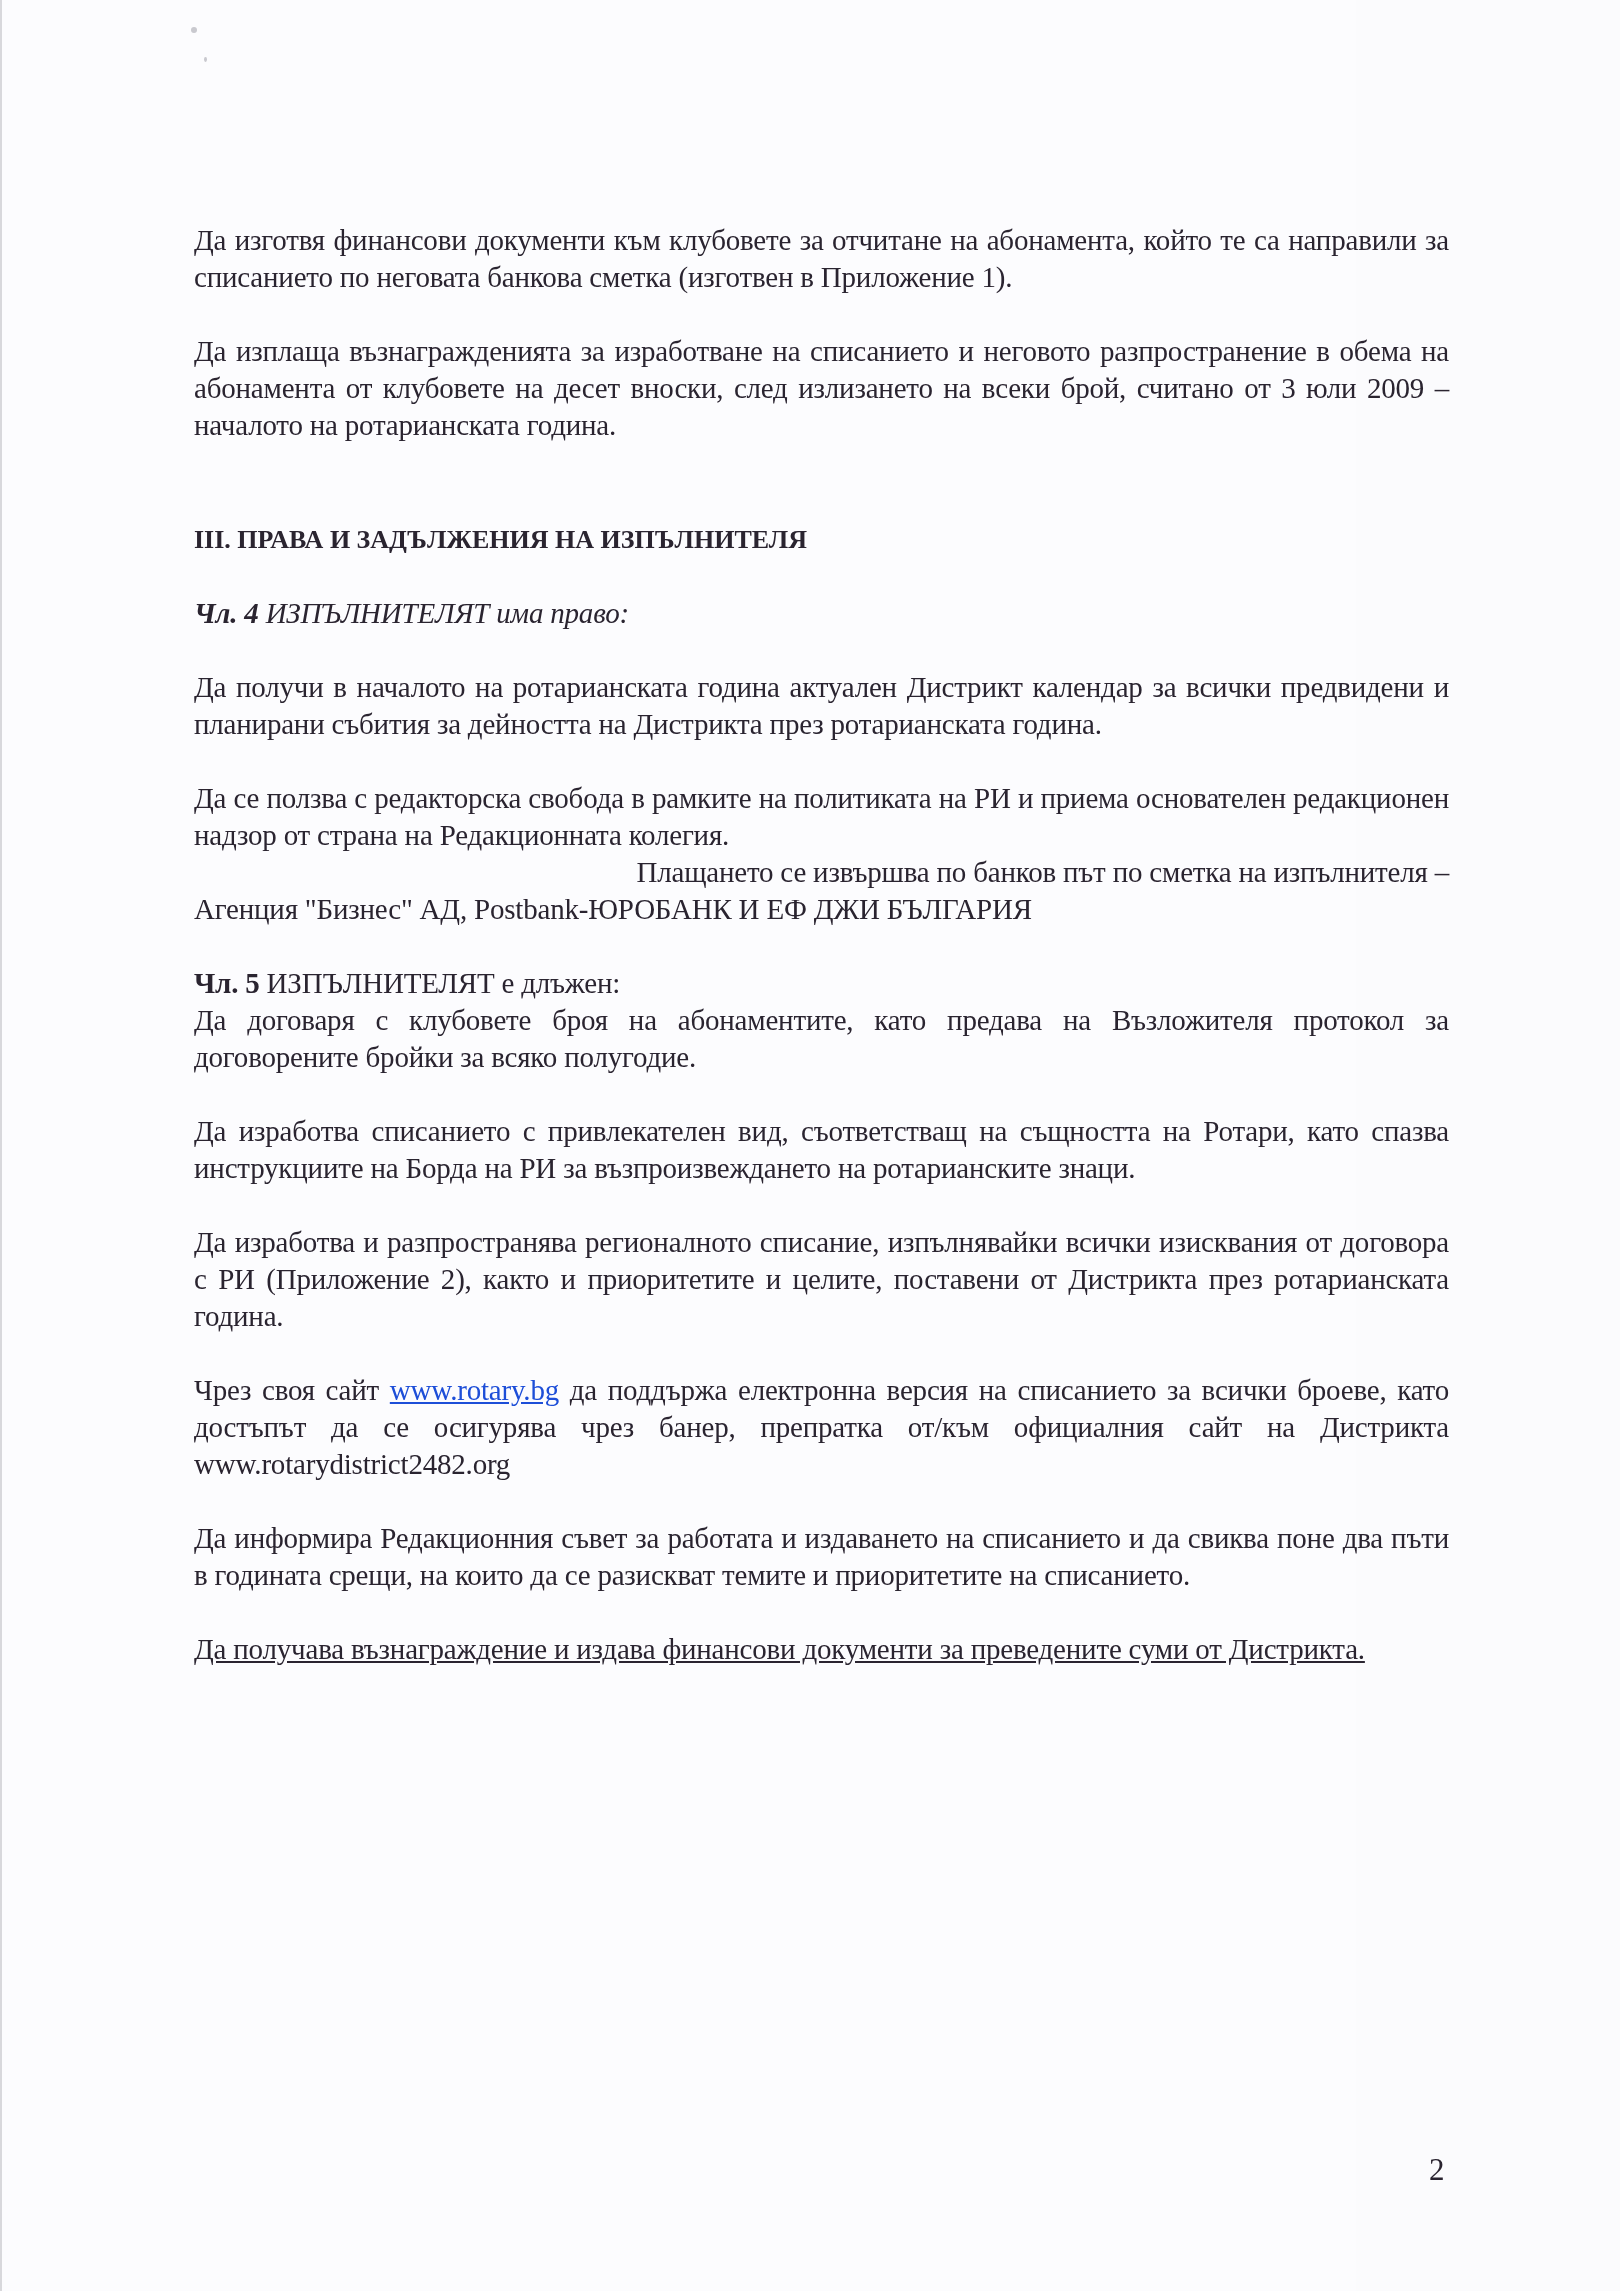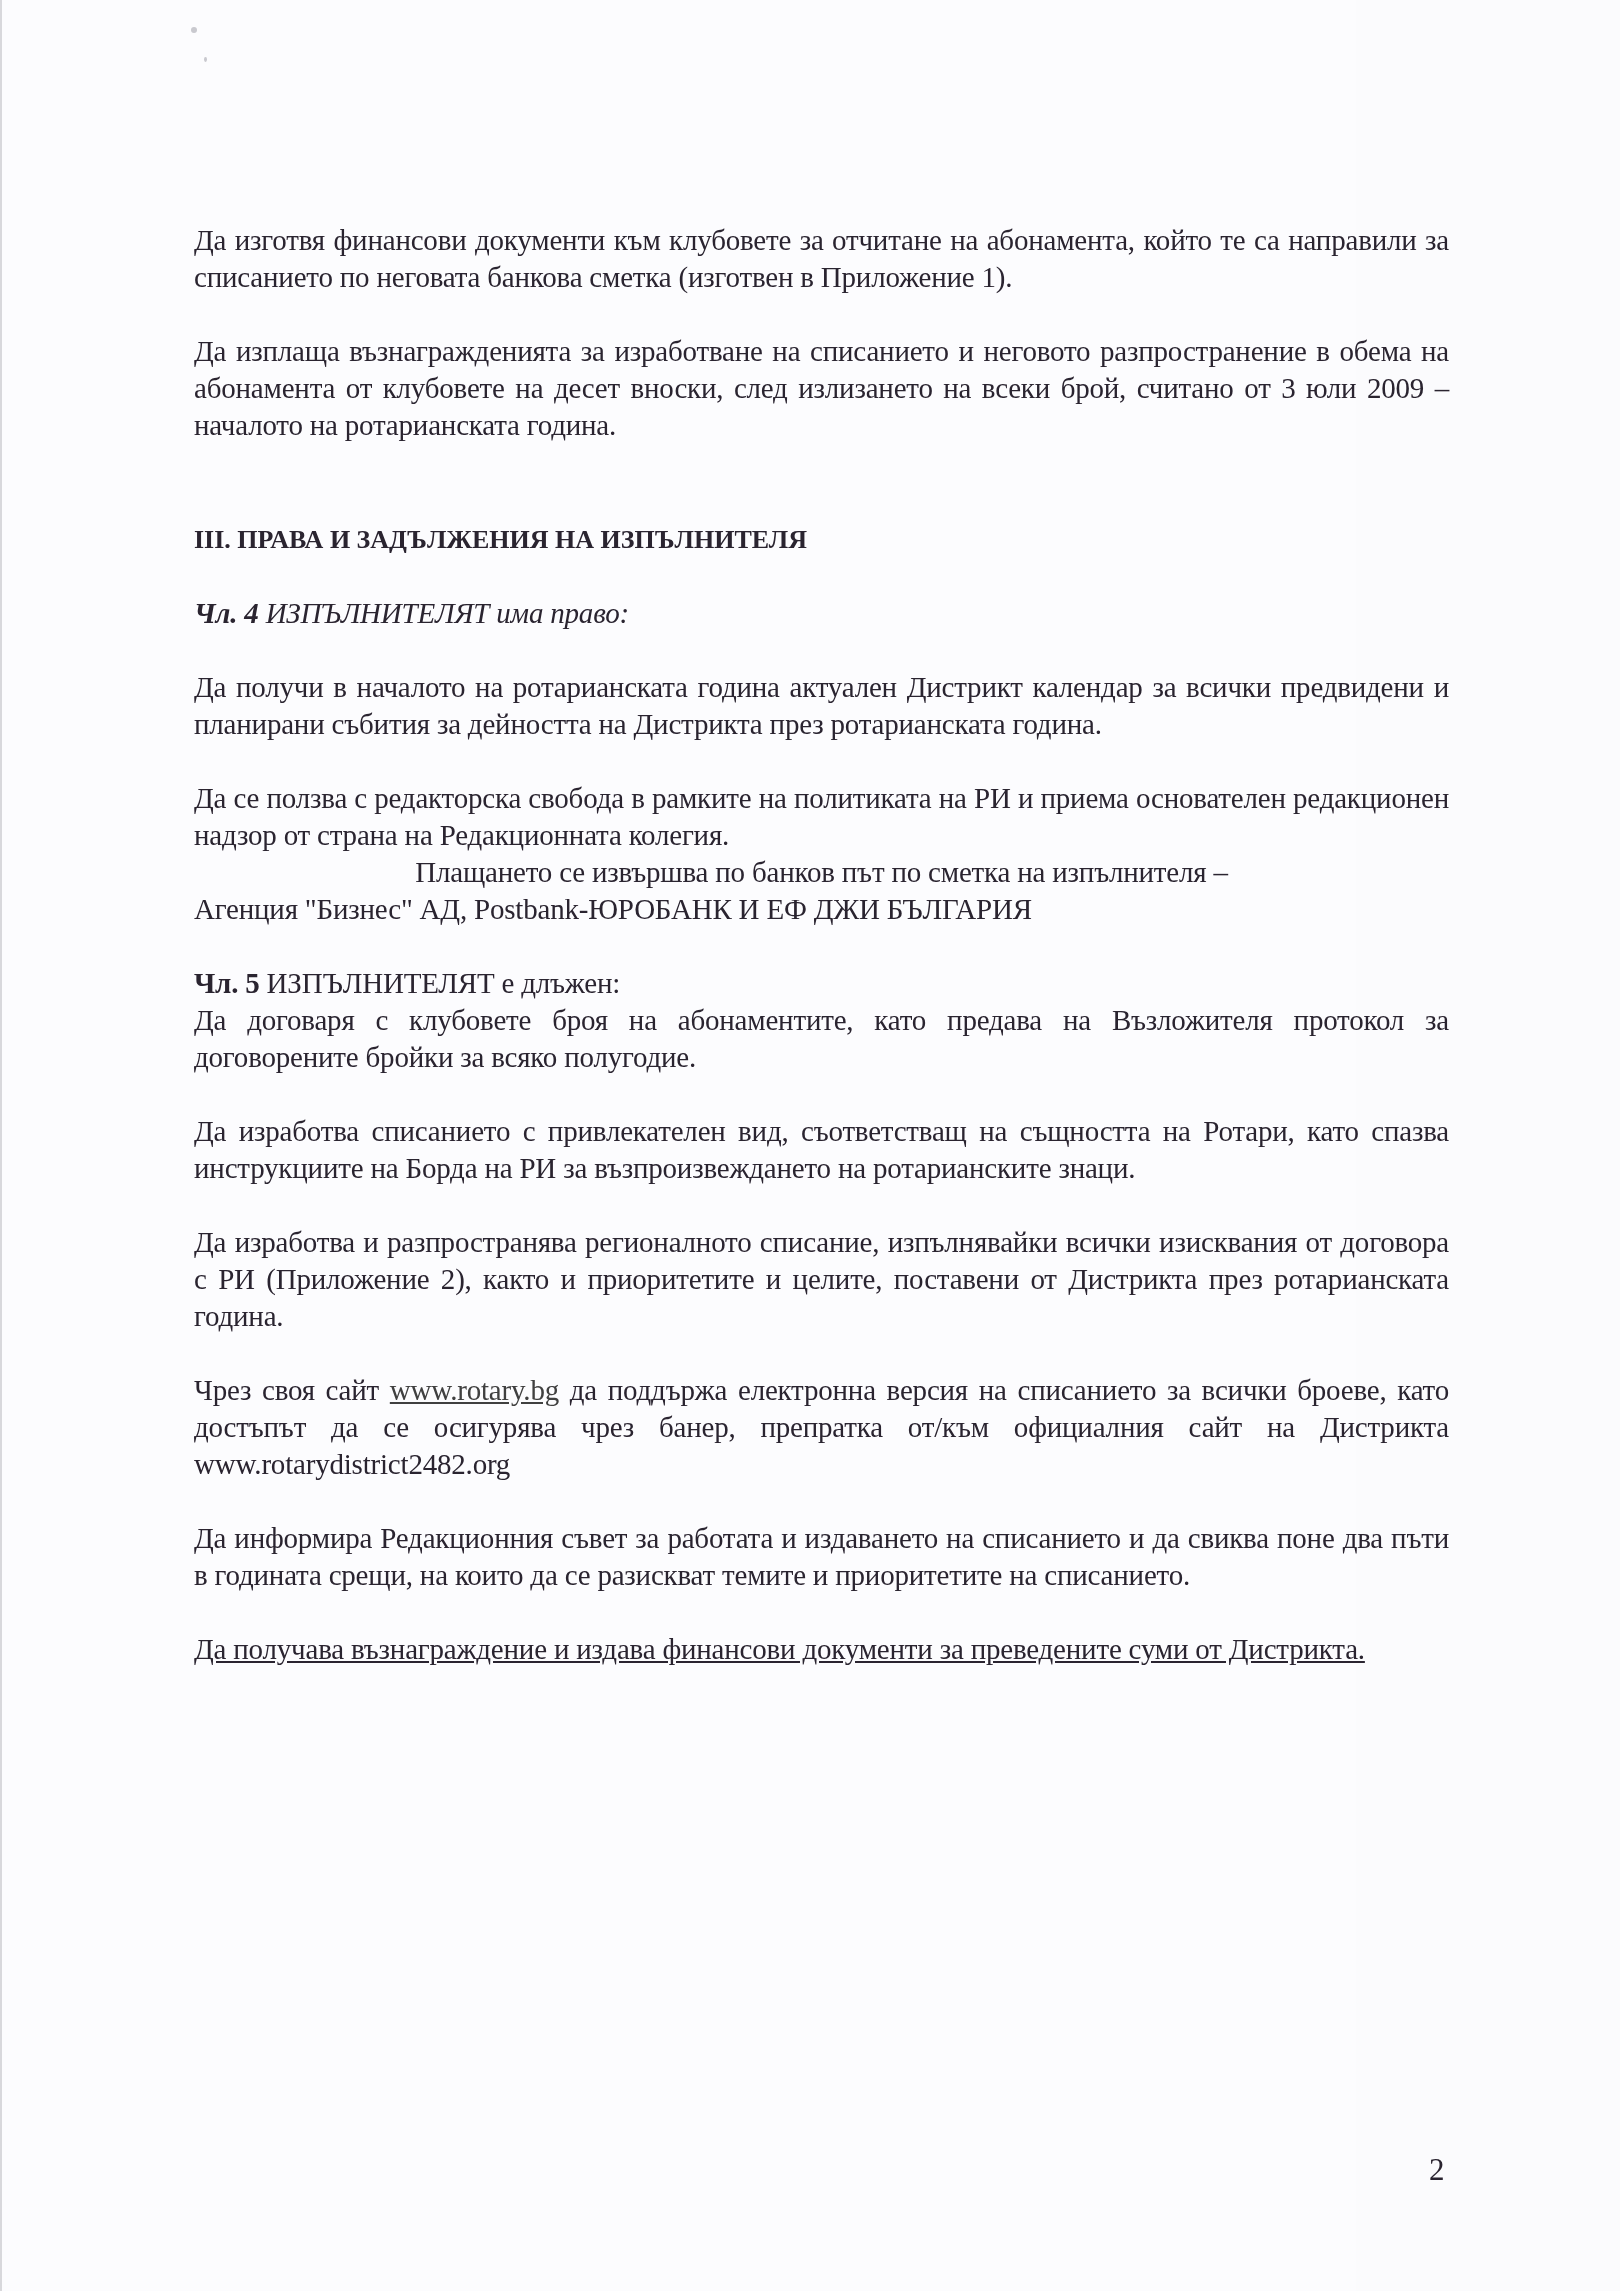--- a/index.html
+++ b/index.html
@@ -42,21 +42,21 @@
       letter-spacing: -0.2px;
     }
     .heading {
       font-weight: bold;
       font-size: 26px;
       line-height: 37px;
       margin: 0;
     }
     .bold { font-weight: bold; }
     .link {
-      color: #404040;
+      color: #1d4ed8;
       text-decoration: underline;
     }
     .page-number {
       position: absolute;
       left: 1429px;
       top: 2152px;
       font-size: 31px;
       color: #2a2430;
     }
     .speck {
@@ -80,21 +80,21 @@
     <p style="margin-top:37px;">Да изплаща възнагражденията за изработване на списанието и неговото разпространение в обема на абонамента от клубовете на десет вноски, след излизането на всеки брой, считано от 3 юли 2009 – началото на ротарианската година.</p>
 
     <h2 class="heading" style="margin-top:77px;">III. ПРАВА И ЗАДЪЛЖЕНИЯ НА ИЗПЪЛНИТЕЛЯ</h2>
 
     <p style="margin-top:37px;font-style:italic;"><span class="bold">Чл. 4</span><span> ИЗПЪЛНИТЕЛЯТ има право:</span></p>
 
     <p style="margin-top:37px;">Да получи в началото на ротарианската година актуален Дистрикт календар за всички предвидени и планирани събития за дейността на Дистрикта през ротарианската година.</p>
 
     <p style="margin-top:37px;">Да се ползва с редакторска свобода в рамките на политиката на РИ и приема основателен редакционен надзор от страна на Редакционната колегия.</p>
 
-    <p style="text-align:center;">Плащането се извършва по банков път по сметка на изпълнителя –</p>
+    <p style="text-align:right;">Плащането се извършва по банков път по сметка на изпълнителя –</p>
     <p style="text-align:left;">Агенция "Бизнес" АД, Postbank-ЮРОБАНК И ЕФ ДЖИ БЪЛГАРИЯ</p>
 
     <p style="margin-top:37px;"><span class="bold">Чл. 5</span><span> ИЗПЪЛНИТЕЛЯТ е длъжен:</span></p>
     <p>Да договаря с клубовете броя на абонаментите, като предава на Възложителя протокол за договорените бройки за всяко полугодие.</p>
 
     <p style="margin-top:37px;">Да изработва списанието с привлекателен вид, съответстващ на същността на Ротари, като спазва инструкциите на Борда на РИ за възпроизвеждането на ротарианските знаци.</p>
 
     <p style="margin-top:37px;">Да изработва и разпространява регионалното списание, изпълнявайки всички изисквания от договора с РИ (Приложение 2), както и приоритетите и целите, поставени от Дистрикта през ротарианската година.</p>
 
     <p style="margin-top:37px;"><span>Чрез своя сайт </span><a class="link">www.rotary.bg</a><span> да поддържа електронна версия на списанието за всички броеве, като достъпът да се осигурява чрез банер, препратка от/към официалния сайт на Дистрикта www.rotarydistrict2482.org</span></p>

